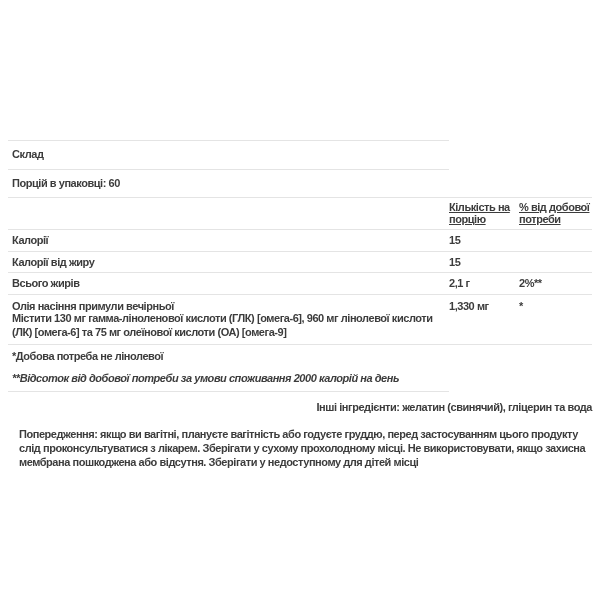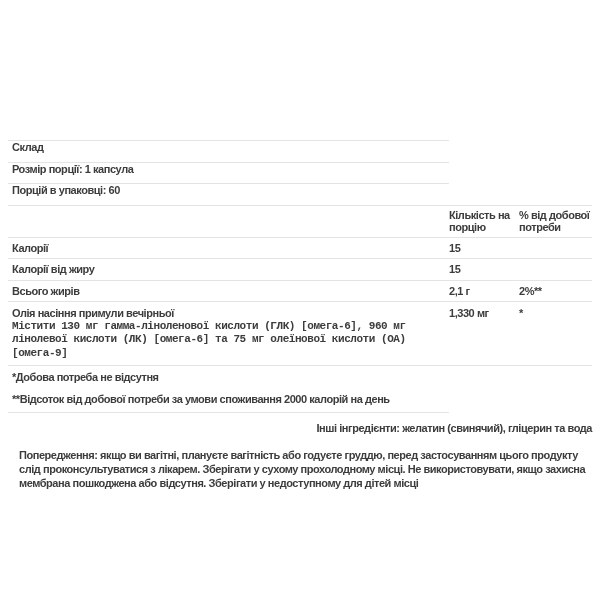--- a/index.html
+++ b/index.html
@@ -32,27 +32,27 @@
   col.c2{ width:70px; }
   col.c3{ width:73px; }
   td{
     vertical-align:top;
     padding:0;
     line-height:12.5px;
   }
   .lbl{ padding-left:4px; }
   .bt{ border-top:1px solid var(--border); }
   .bb{ border-bottom:1px solid var(--border); }
-  tr.intro td.lbl{ padding-top:0; padding-bottom:8px;margin-top:20px; }
-  tr.rhead td{ padding-top:3px; padding-bottom:4px; line-height:12px; }
+  tr.intro td.lbl{ padding-top:7px; padding-bottom:8px;margin-top:20px; }
+  tr.rhead td{ padding-top:3px; padding-bottom:4px; line-height:12px;text-decoration:underline; }
   tr.rdata td{ padding-top:4px; padding-bottom:4px; }
   tr.rmain td{ padding-top:5px; padding-bottom:5px; }
-  tr.rmain .desc{ line-height:13.5px;font-family:Liberation Mono, monospace; }
+  tr.rmain .desc{ line-height:13.5px; }
   tr.rfn1 td{ padding-top:5px; }
-  tr.rfn2 td{ padding-top:9px; padding-bottom:7px; }
+  tr.rfn2 td{ padding-top:9px; padding-bottom:7px;font-style:italic; }
 
   p.other{ margin:9px 0 0 0; line-height:13px;text-align:right; }
   p.warning{ margin:13px 0 0 11px; line-height:14px; }
 </style>
 </head>
 <body>
 
 <div class="page">
 
   <table class="facts">
@@ -62,25 +62,20 @@
         <col class="c3">
       </colgroup>
     <tbody>
 
       <tr class="intro">
         <td class="lbl bt bb">Склад</td>
         <td></td>
         <td></td>
       </tr>
 
-      <tr class="intro">
-        <td class="lbl bb">Розмір порції: 1 капсула</td>
-        <td></td>
-        <td></td>
-      </tr>
 
       <tr class="intro">
         <td class="lbl bb">Порцій в упаковці: 60</td>
         <td class="bb"></td>
         <td class="bb"></td>
       </tr>
 
       <tr class="rhead">
         <td class="bb lbl"></td>
         <td class="bb">Кількість на порцію</td>
@@ -108,21 +103,21 @@
       <tr class="rmain">
         <td class="lbl bb">
           <div>Олія насіння примули вечірньої</div>
           <div class="desc">Містити 130 мг гамма-ліноленової кислоти (ГЛК) [омега-6], 960 мг лінолевої кислоти (ЛК) [омега-6] та 75 мг олеїнової кислоти (ОА) [омега-9]</div>
         </td>
         <td class="bb">1,330 мг</td>
         <td class="bb">*</td>
       </tr>
 
       <tr class="rfn1">
-        <td class="lbl">*Добова потреба не відсутня</td>
+        <td class="lbl">*Добова потреба не лінолевої</td>
         <td></td>
         <td></td>
       </tr>
 
       <tr class="rfn2">
         <td class="lbl bb">**Відсоток від добової потреби за умови споживання 2000 калорій на день</td>
         <td></td>
         <td></td>
       </tr>
 

